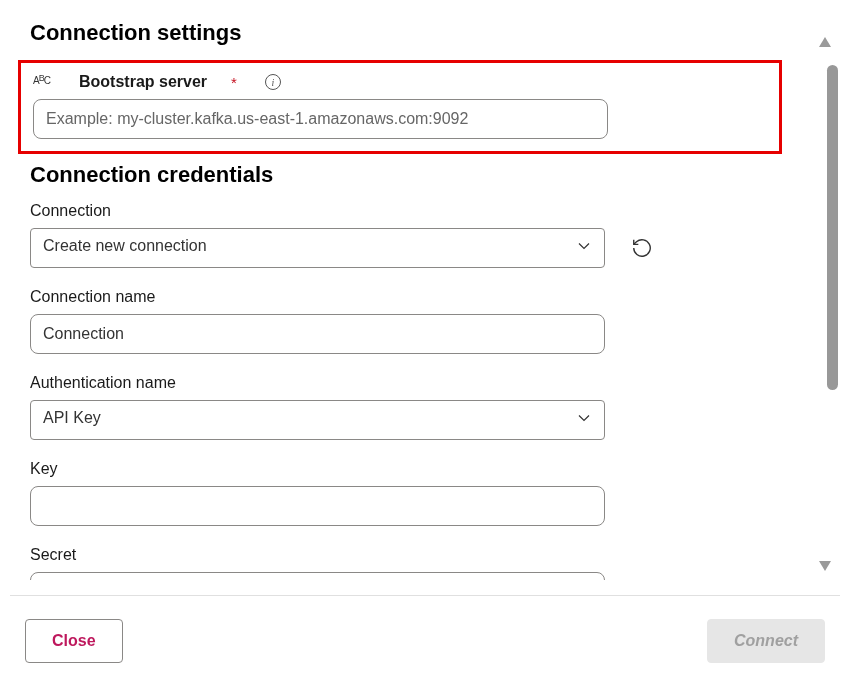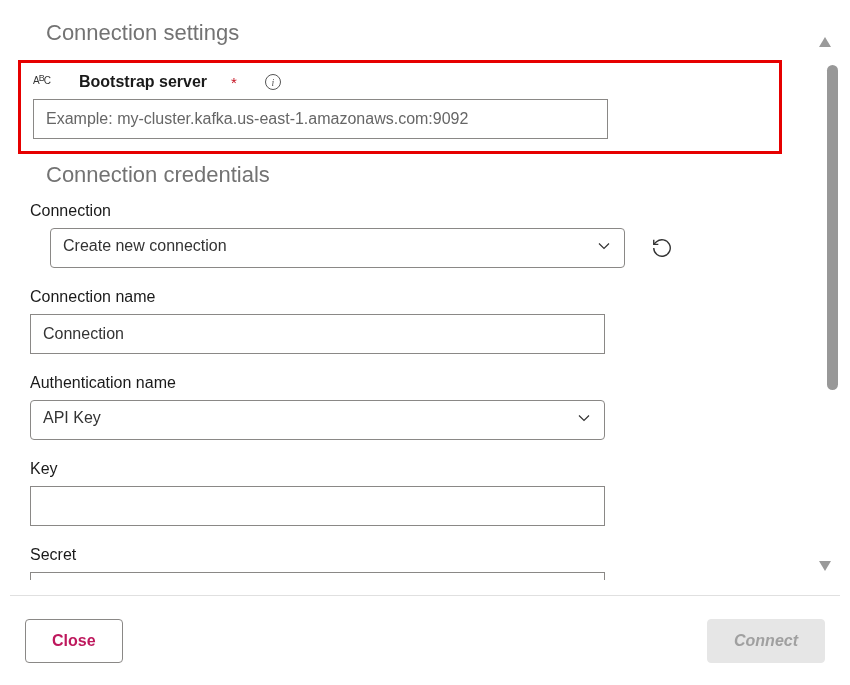--- a/index.html
+++ b/index.html
@@ -16,24 +16,23 @@
       overflow: hidden;
     }
     .content-area {
       padding: 20px 30px 0 30px;
       height: 580px;
       width: 800px;
       overflow: hidden;
     }
     .section-heading {
       font-size: 22px;
-      font-weight: 400;
-      color: #737373;
+      font-weight: 700;
+      color: #000000;
       margin-bottom: 14px;
-      margin-left: 16px;
     }
     .credentials-heading {
       margin-top: 8px;
     }
     .highlight-box {
       border: 3px solid #e60000;
       padding: 10px 12px 12px 12px;
       margin: 0 -12px 4px -12px;
     }
     .field-group {
@@ -85,32 +84,31 @@
       color: #555;
       font-style: italic;
       font-family: Georgia, serif;
     }
     .text-input {
       width: 575px;
       height: 40px;
       padding: 8px 12px;
       font-size: 16px;
       border: 1px solid #8a8886;
-      border-radius: 0;
+      border-radius: 8px;
       color: #333;
       outline: none;
     }
     .text-input::placeholder {
       color: #666;
     }
     .select-wrapper-row {
       display: flex;
       align-items: center;
       gap: 26px;
-      margin-left: 20px;
     }
     .select-wrapper {
       position: relative;
       width: 575px;
     }
     .select-input {
       width: 100%;
       height: 40px;
       padding: 8px 40px 8px 12px;
       font-size: 16px;

